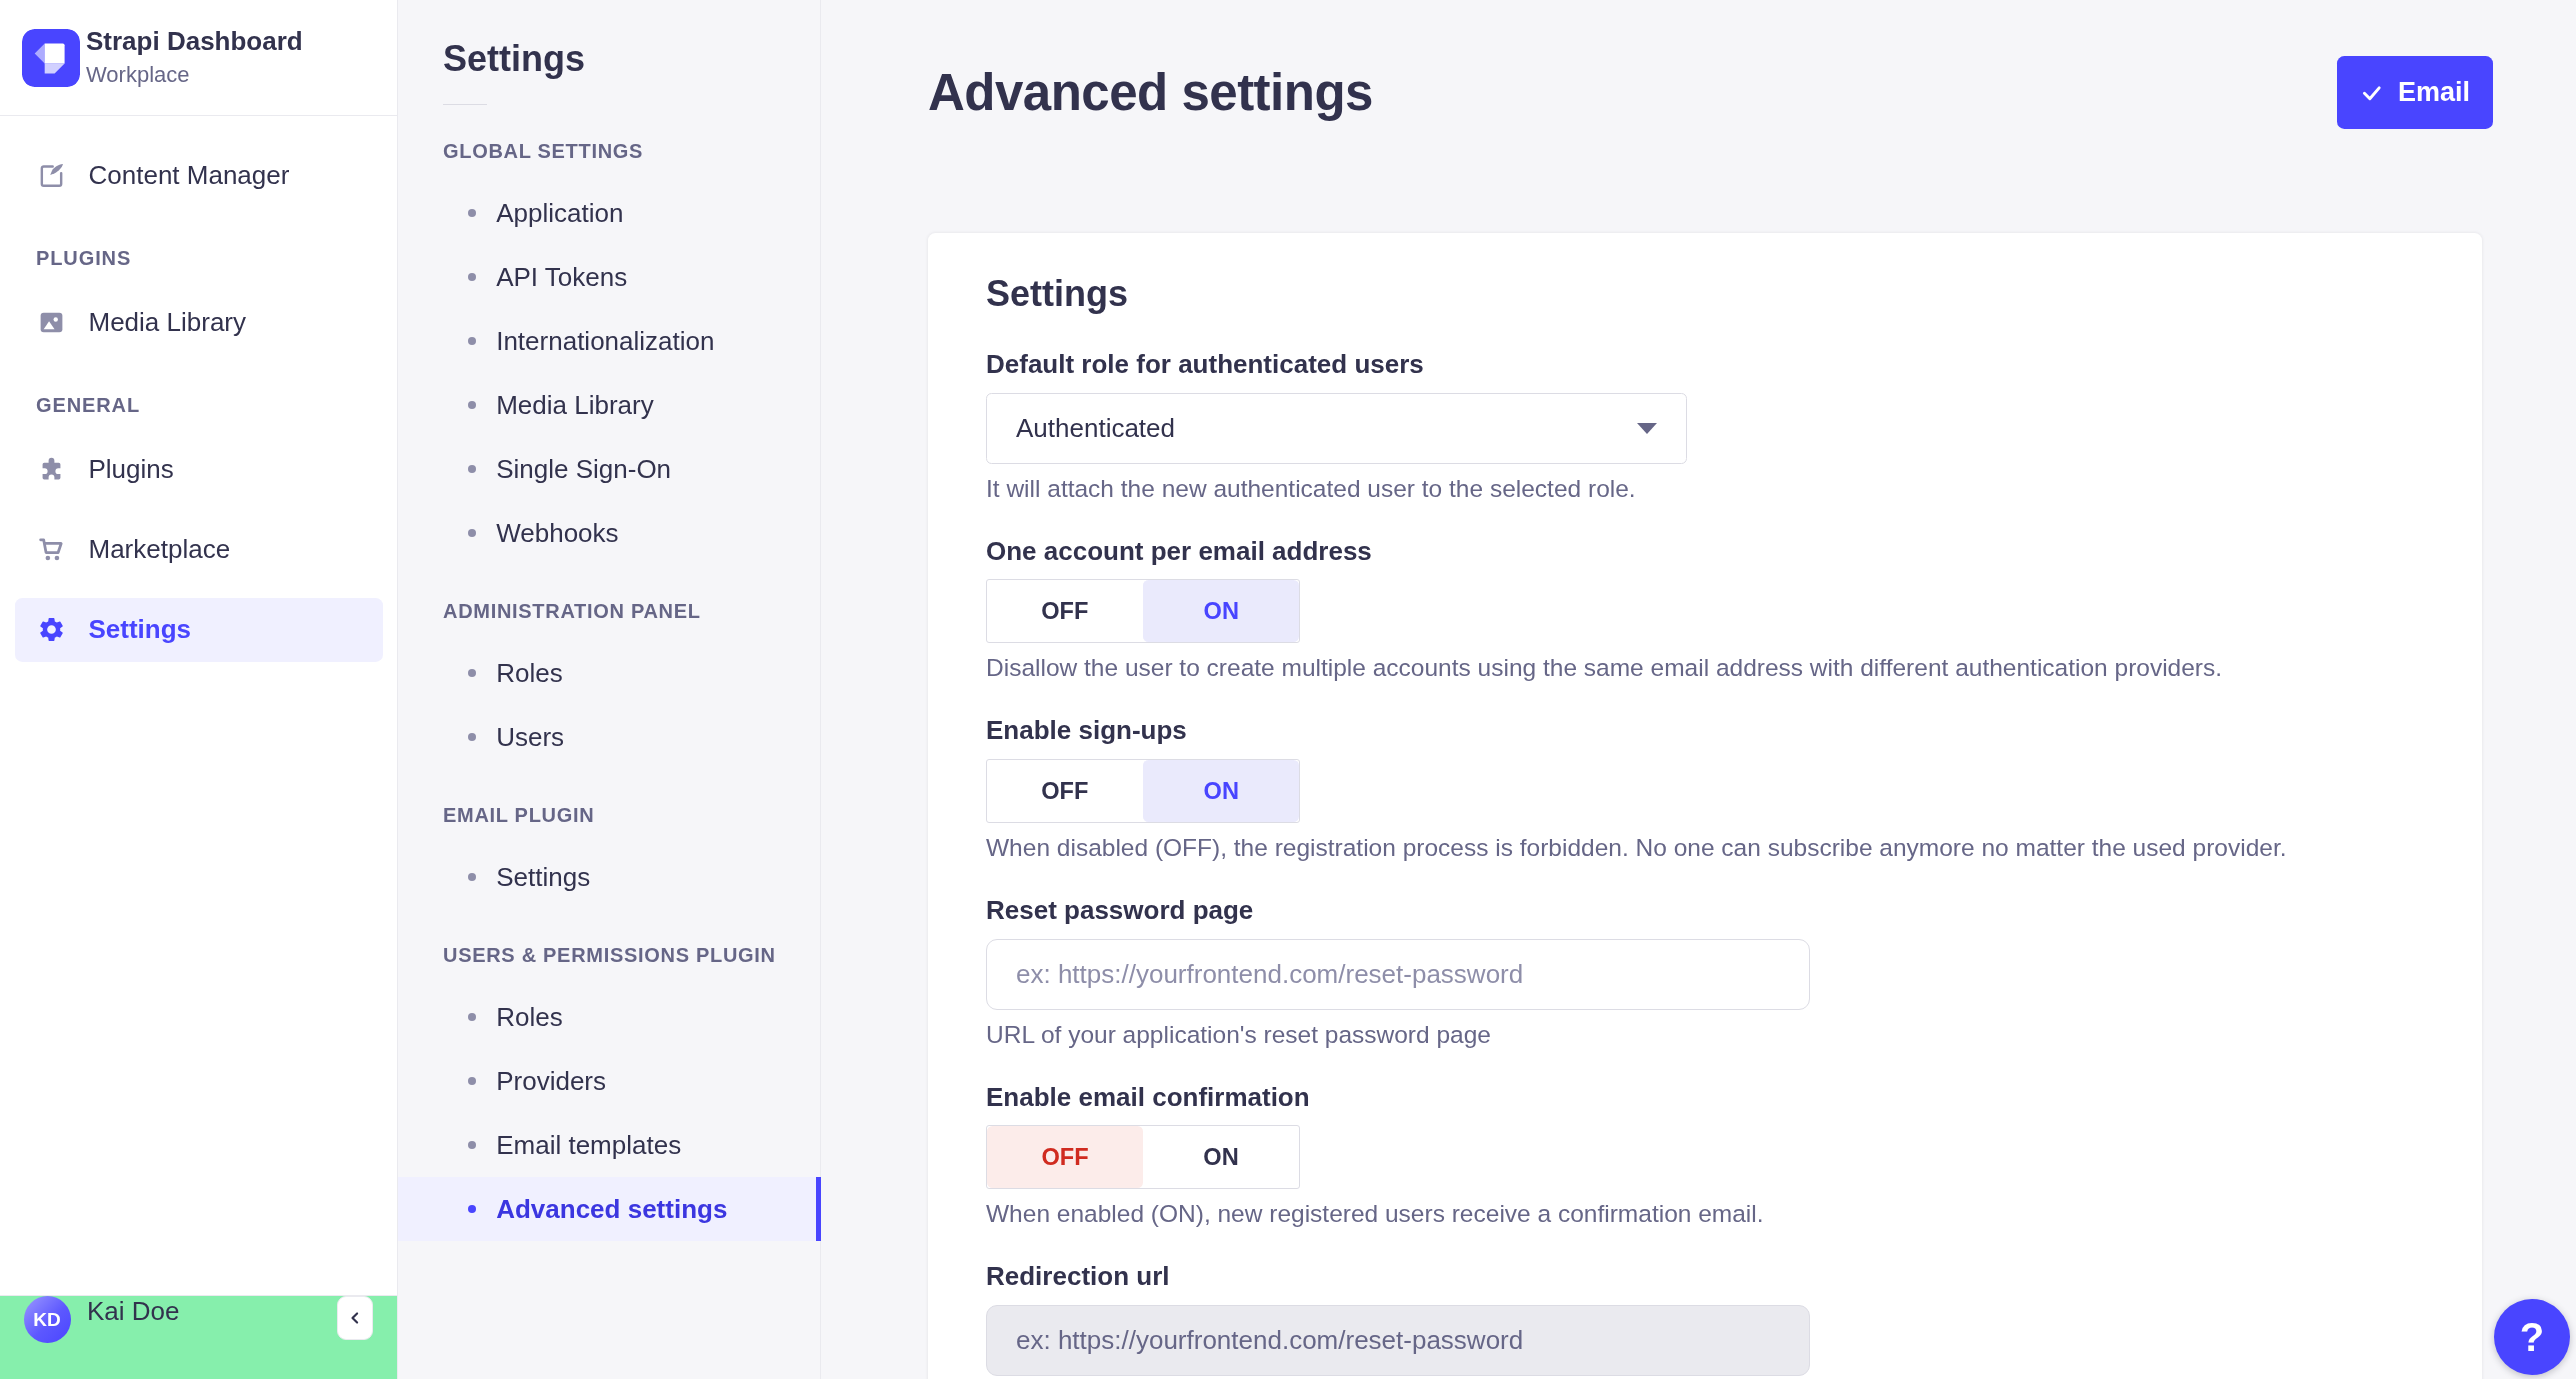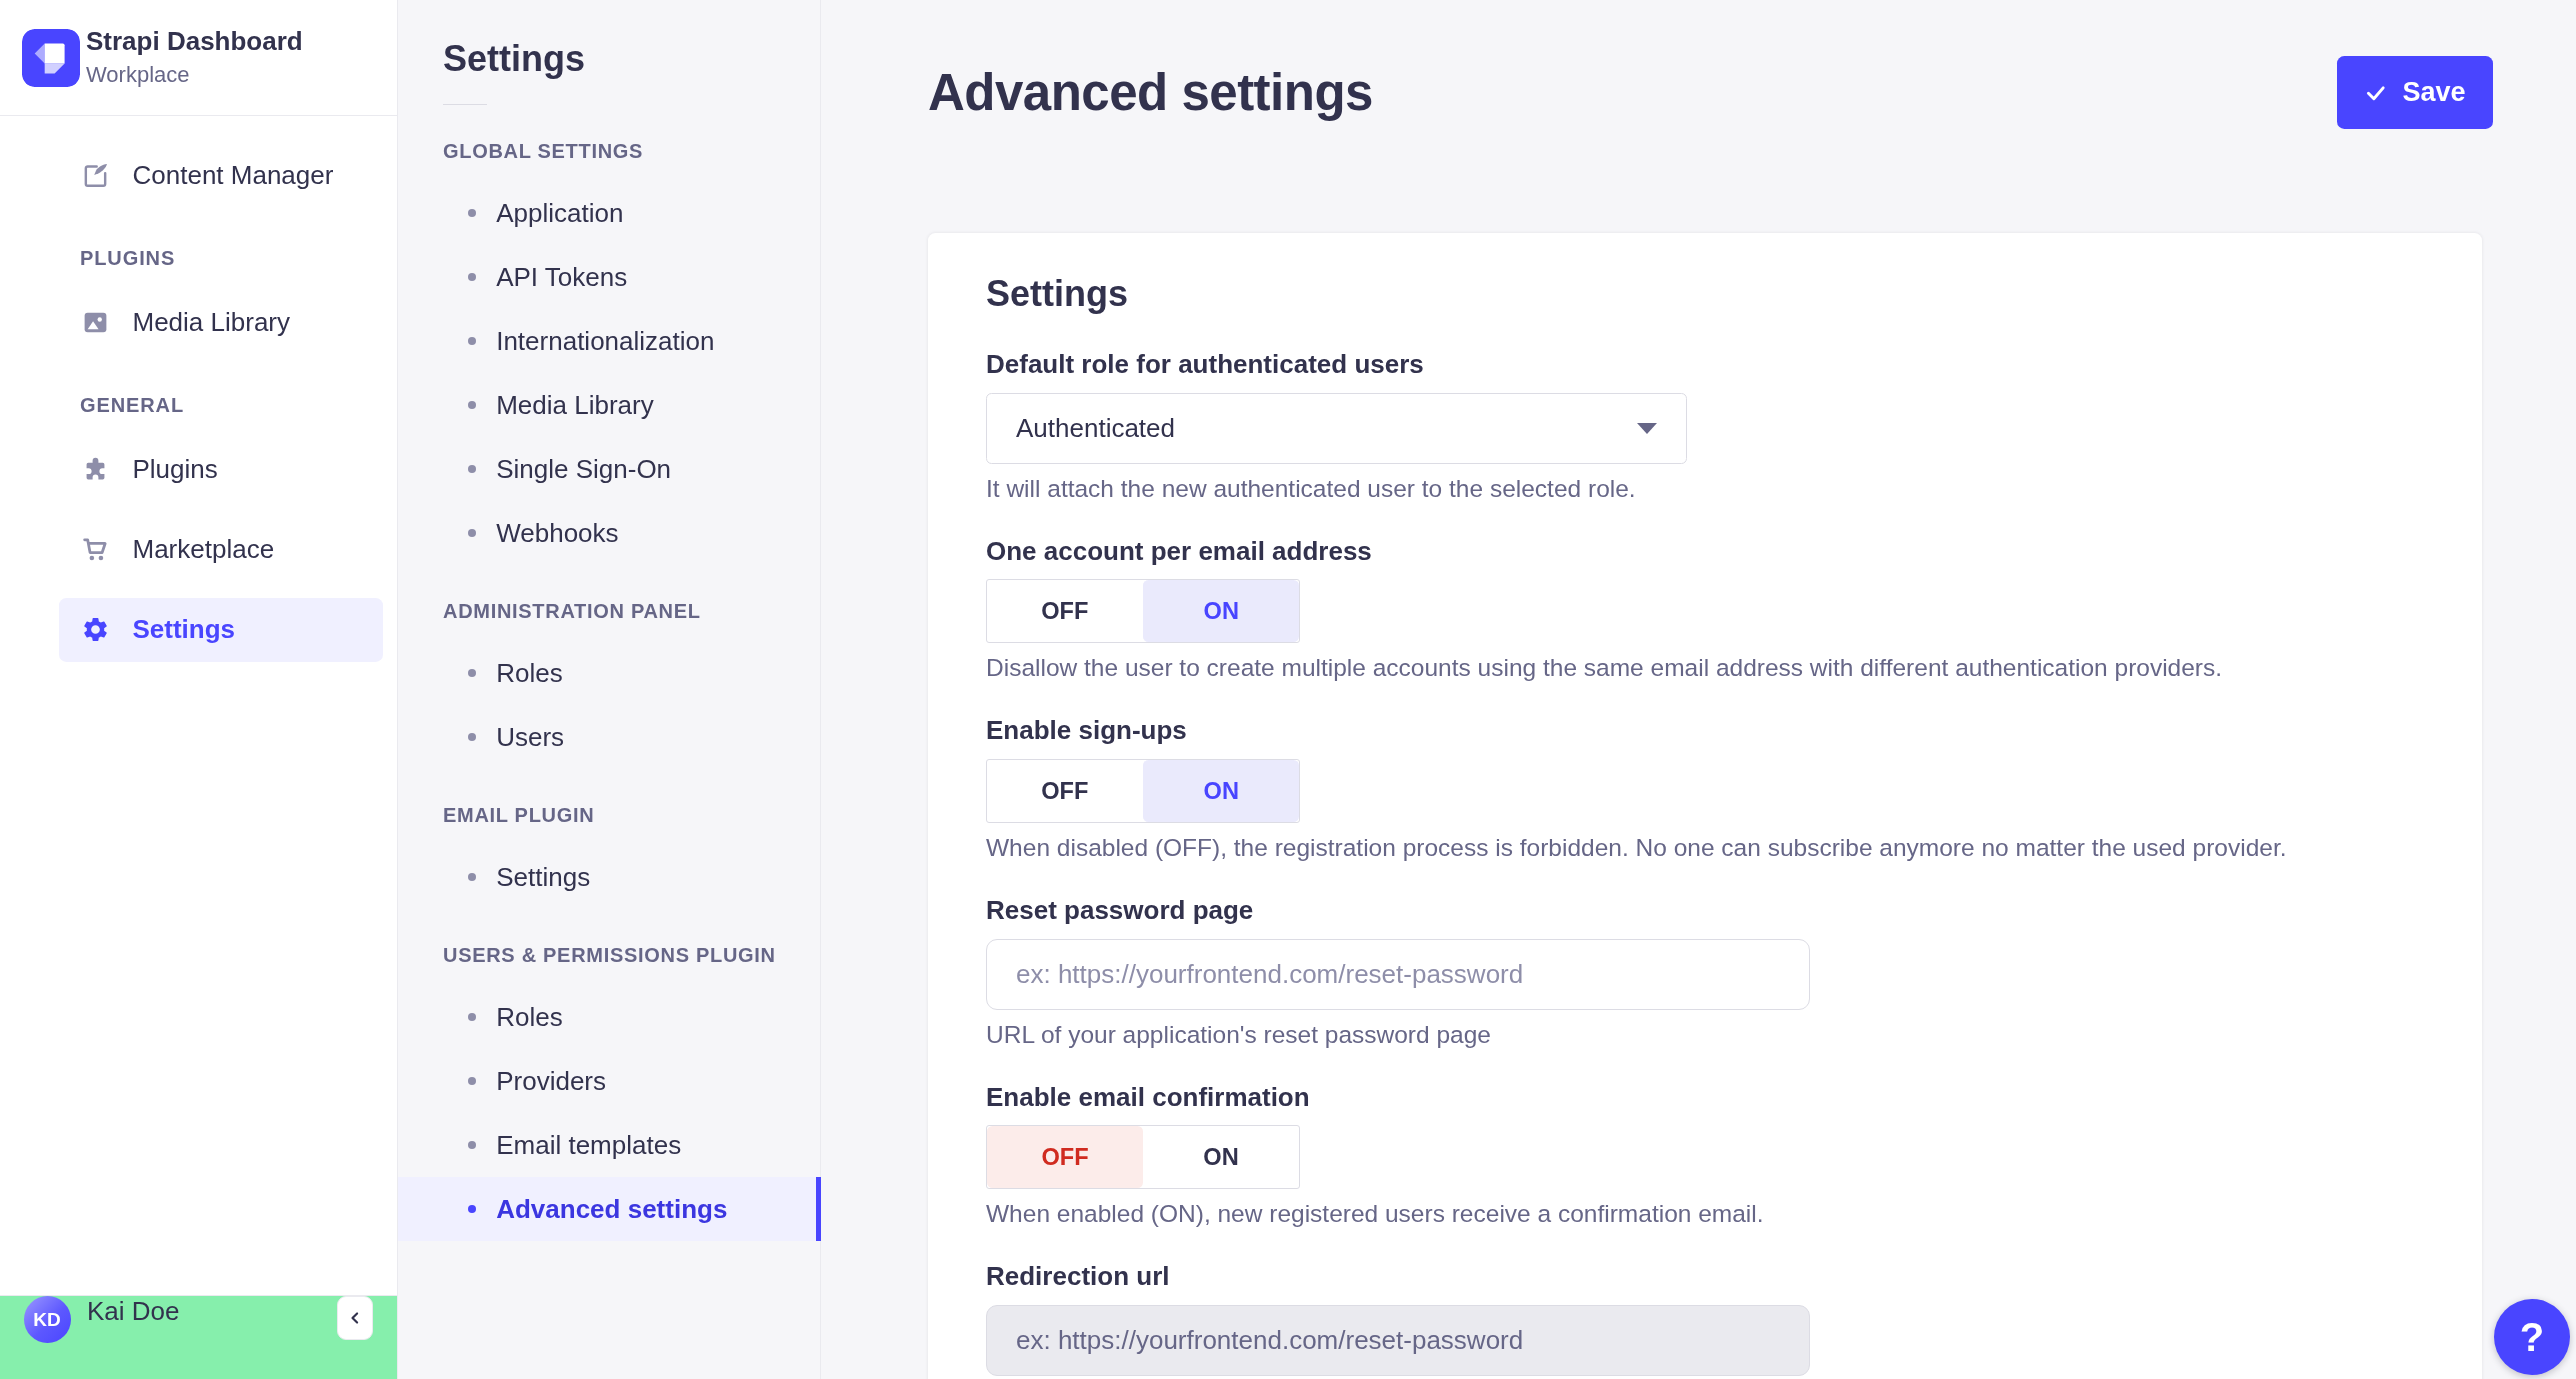--- a/index.html
+++ b/index.html
@@ -6,21 +6,21 @@
   html,body { width:2576px; height:1379px; overflow:hidden; }
   body { font-family:"Liberation Sans", sans-serif; background:#F6F6F9; color:#32324D; }
   .app { width:2576px; height:1379px; display:flex; position:relative; }
 
   
   .sidebar { width:398px; background:#FFFFFF; border-right:0.9px solid #EAEAEF; position:relative; flex-shrink:0; }
   .brand { display:flex; align-items:center; gap:6px; padding:23.6px 22px; border-bottom:0.9px solid #EAEAEF; height:116px; }
   .brand-logo { width:58px; height:58px; border-radius:12.7px; flex-shrink:0; }
   .brand-name { font-size:26px; font-weight:bold; color:#32324D; line-height:1.1; }
   .brand-sub { font-size:22px; color:#666687; margin-top:5.5px; }
-  .nav { margin-top:27px;padding-left:44px; }
+  .nav { margin-top:27px; }
   .nav-item { display:flex; align-items:center; gap:23px; height:64px; margin:0 14.5px 16.4px 14.5px; padding-left:22px; border-radius:7.3px; color:#32324D; font-size:26px; cursor:pointer; }
   .nav-item .ico { width:29px; height:29px; color:#8E8EA9; flex-shrink:0; display:flex; }
   .nav-item.active { background:#F0F0FF; color:#4945FF; font-weight:bold; }
   .nav-item.active .ico { color:#4945FF; }
   .nav-section { font-size:20px; font-weight:bold; letter-spacing:0.9px; color:#666687; margin:40px 0 20px 36px; }
   .sidebar-footer { position:absolute; left:0; right:0; bottom:0; height:84px; border-top:0.9px solid #EAEAEF; display:flex; align-items:flex-start; padding:0 23.6px; background:#86efac; }
   .avatar { width:47px; height:47px; border-radius:50%; background:linear-gradient(135deg,#9D99FF 0%,#5D58FF 55%,#4945FF 100%); color:#fff; font-size:19px; font-weight:bold; display:flex; align-items:center; justify-content:center; margin-right:16.4px; flex-shrink:0; }
   .user-name { font-size:26px; color:#32324D; }
   .collapse-btn { margin-left:auto; width:36px; height:44px; background:#fff; border:0.9px solid #EAEAEF; border-radius:9px; display:flex; align-items:center; justify-content:center; cursor:pointer; color:#32324D; }
 
@@ -210,21 +210,21 @@
       </div>
   </aside>
 
   <main class="main">
     <div class="page-header">
       <h1 class="page-title">Advanced settings</h1>
       <button class="save-btn">
         <svg viewBox="0 0 24 24" width="23.6" height="23.6">
             <path d="M4.5 12.5 10 18 19.5 7" fill="none" stroke="#fff" stroke-width="3" stroke-linecap="round" stroke-linejoin="round"></path>
           </svg>
-        <span>Save</span>
+        <span>Email</span>
       </button>
     </div>
 
     <section class="card">
       <h2 class="card-title">Settings</h2>
 
       <div class="field">
         <div class="field-label">Default role for authenticated users</div>
         <div class="select-box">
           <span class="select-value">Authenticated</span>

